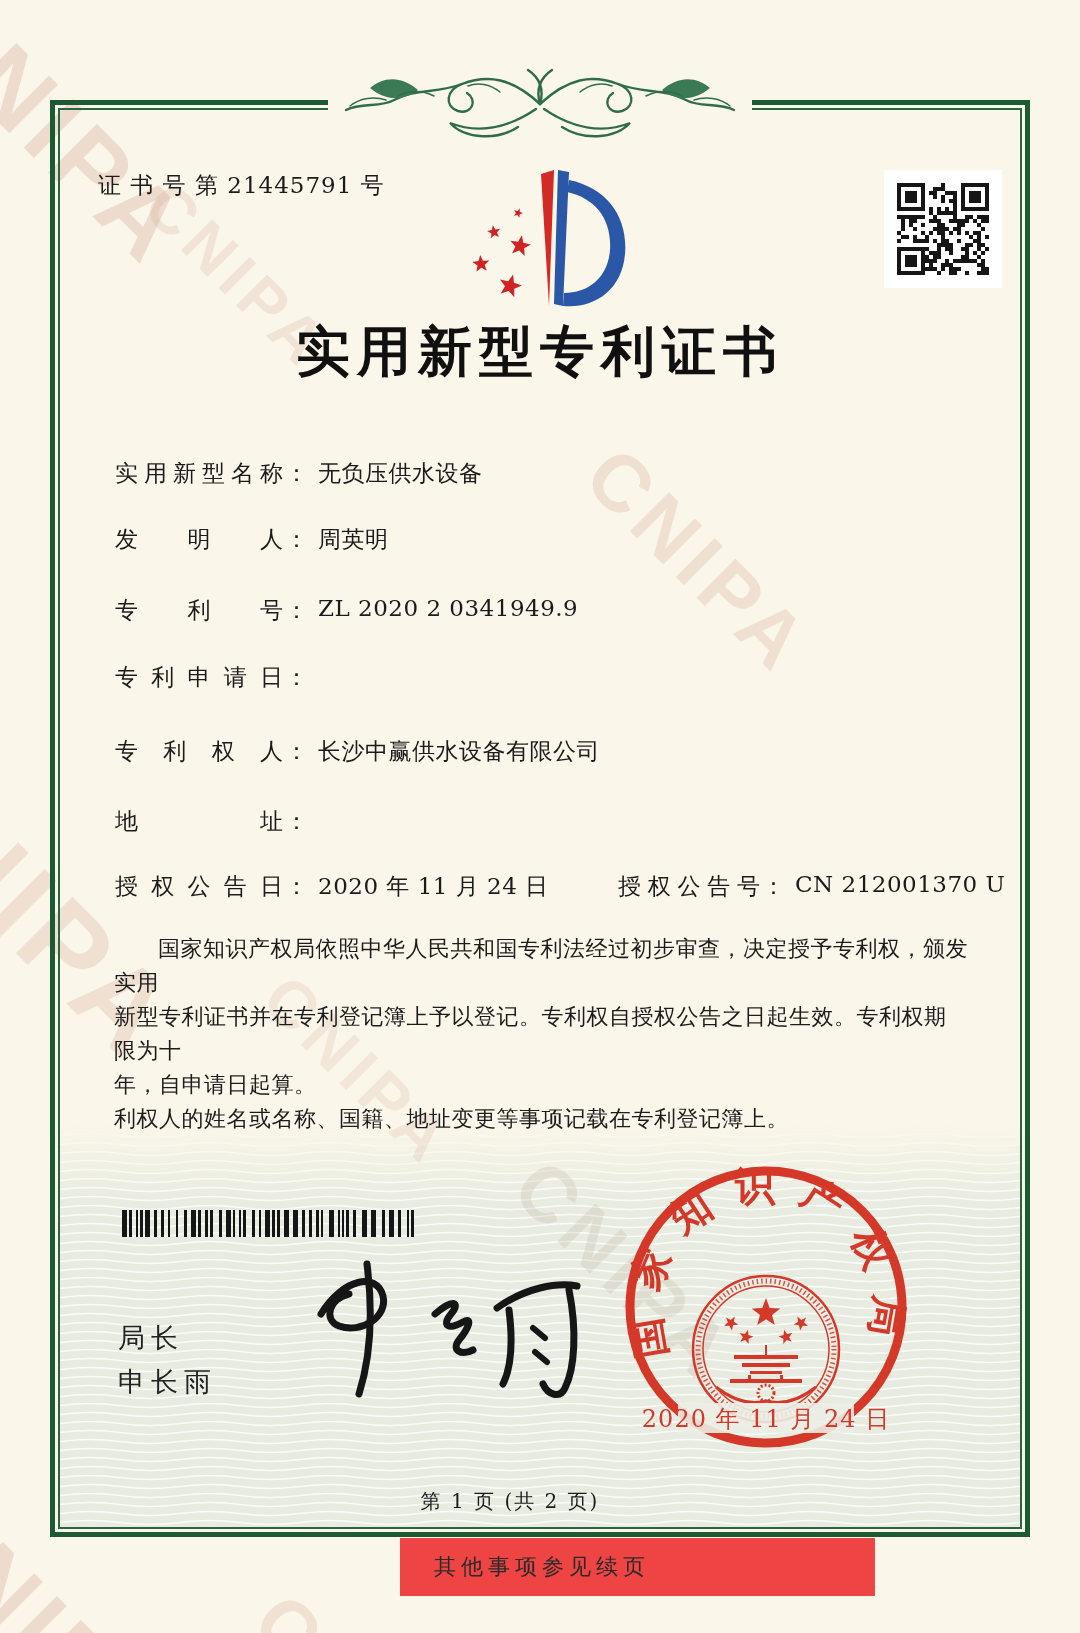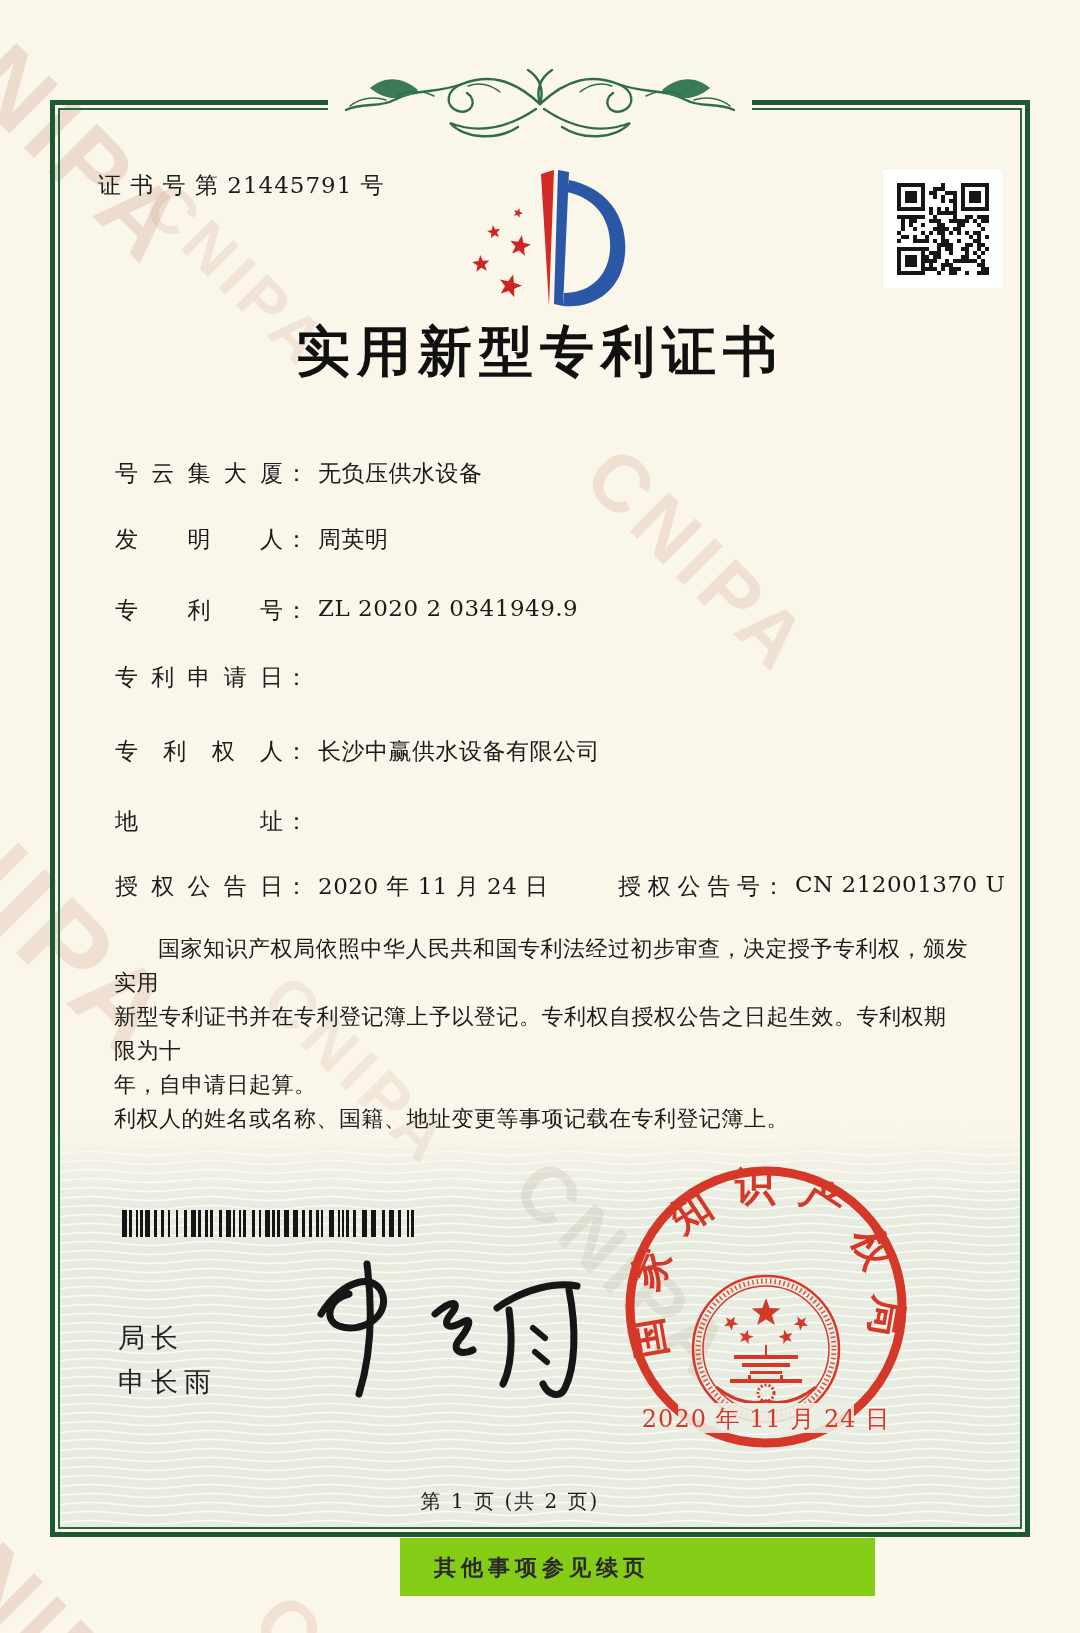--- a/index.html
+++ b/index.html
@@ -53,21 +53,21 @@
   .director-label,.director-name{
     position:absolute;left:118px;font-family:"Liberation Sans","DejaVu Sans",sans-serif;
     font-size:27px;letter-spacing:6px;color:#222;z-index:6;
   }
   .director-label{top:1320px}
   .director-name{top:1364px}
   .signature{position:absolute;left:285px;top:1252px;width:320px;height:155px;z-index:6}
   .seal{position:absolute;left:612px;top:1153px;width:308px;height:308px;z-index:7;opacity:.95}
   .pageinfo{position:absolute;left:0;top:1488px;width:1020px;text-align:center;font-size:20px;letter-spacing:2px;z-index:6}
   .footer{
-    position:absolute;left:400px;top:1538px;width:475px;height:58px;background:#84cc16;z-index:3;font-weight:bold;
+    position:absolute;left:400px;top:1538px;width:475px;height:58px;background:#ef4444;z-index:3;
   }
   .footer span{display:block;padding-left:34px;line-height:58px;font-size:22px;letter-spacing:5px;color:#2a2a2a}
 </style>
 </head>
 <body>
 
 <svg class="band" viewBox="0 0 960 406" preserveAspectRatio="none">
   <defs>
     <pattern id="wv" width="120" height="9" patternUnits="userSpaceOnUse">
       <path d="M0,4.5 Q30,0.5 60,4.5 T120,4.5" fill="none" stroke="rgba(255,255,255,0.85)" stroke-width="1.3"></path>
@@ -383,21 +383,21 @@
       <div style="left: 68px; top: 88px;"></div>
       <div style="left: 80px; top: 88px;"></div>
       <div style="left: 84px; top: 88px;"></div>
       <div style="left: 88px; top: 88px;"></div>
     </div>
 </div>
 
 <div class="title">实用新型专利证书</div>
 
 <div class="frow" style="left:115px;top:458px">
-  <span class="flabel">号云集大厦</span>
+  <span class="flabel">实用新型名称</span>
     <span class="fcolon">：</span>
     <span class="fvalue">无负压供水设备</span>
 </div>
 <div class="frow" style="left:115px;top:524px">
   <span class="flabel">发明人</span>
     <span class="fcolon">：</span>
     <span class="fvalue">周英明</span>
 </div>
 <div class="frow" style="left:115px;top:595px">
   <span class="flabel">专利号</span>

